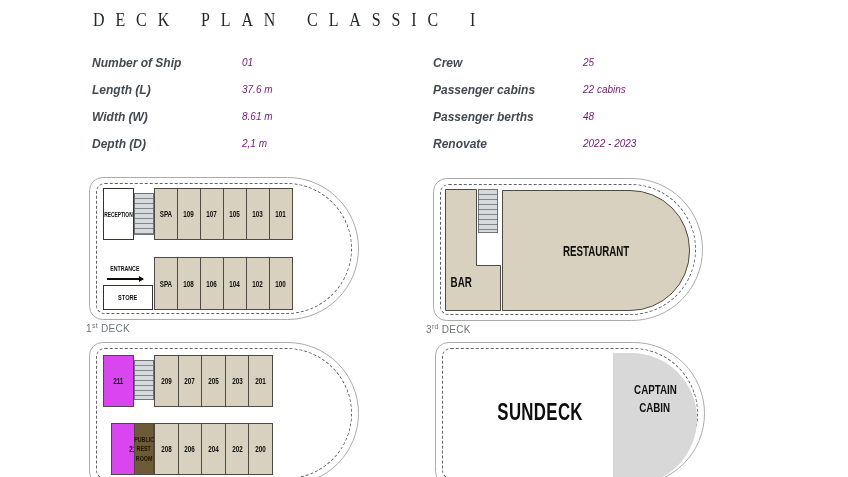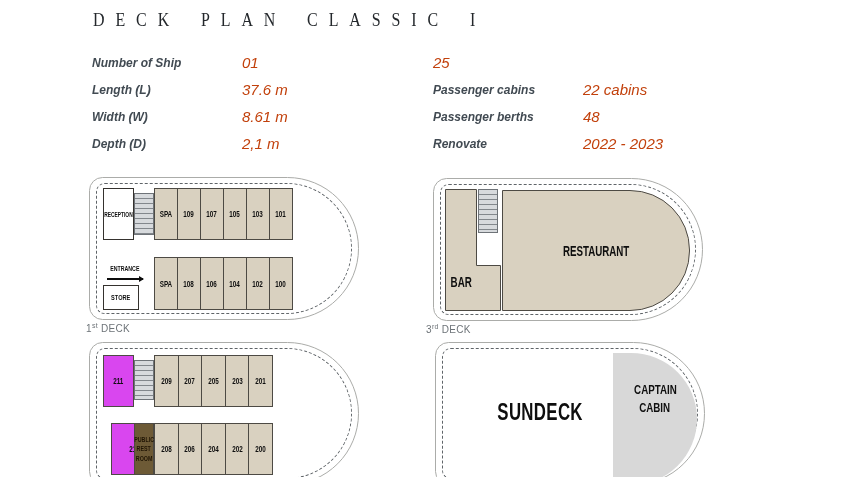--- a/index.html
+++ b/index.html
@@ -9,21 +9,21 @@
 
   
   .title { position:absolute; left:93px; top:9px; font-family:"Liberation Serif", serif;
            font-size:19px; font-weight:500; color:#24282c; letter-spacing:13px; word-spacing:7px;
            transform:scaleX(0.84); transform-origin:left top; white-space:nowrap; }
 
   
   .spec-col { position:absolute; top:49px; width:330px;font-style:italic; }
   .spec-row { display:flex; height:27px; align-items:center; }
   .spec-label { width:150px; font-size:12px; font-weight:bold; color:#414a52; }
-  .spec-value { font-size:15px; color:#c2410c; }
+  .spec-value { font-size:10px; color:#701a75; }
 
   
   .deck { position:absolute; width:280px; height:165px; }
   .hull { position:absolute; left:0; top:0; width:270px; height:143px;
           border:1px solid #abaca9; border-radius:14px 74px 74px 14px; }
   .hull-inner { position:absolute; left:6px; top:5px; right:6px; bottom:5px;
                 border:1px dashed #5f6468; border-radius:9px 67px 67px 9px; }
 
   .deck-label { position:absolute; font-size:10px; color:#6d7378; letter-spacing:0.3px; }
   .deck-label sup { font-size:7px; }
@@ -87,20 +87,21 @@
       <div class="spec-value">8.61 m</div>
     </div>
     <div class="spec-row">
       <div class="spec-label">Depth (D)</div>
       <div class="spec-value">2,1 m</div>
     </div>
   </div>
 
   <div class="spec-col" style="left:433px;">
     <div class="spec-row">
+      <div class="spec-label">Crew</div>
       <div class="spec-value">25</div>
     </div>
     <div class="spec-row">
       <div class="spec-label">Passenger cabins</div>
       <div class="spec-value">22 cabins</div>
     </div>
     <div class="spec-row">
       <div class="spec-label">Passenger berths</div>
       <div class="spec-value">48</div>
     </div>
@@ -135,21 +136,21 @@
           <span class="cond">103</span>
         </div>
       <div class="cell">
           <span class="cond">101</span>
         </div>
     </div>
     <div class="entrance" style="left:13px; top:80px;">
       <div><span class="cond">ENTRANCE</span></div>
       <div class="arrow-line"></div>
     </div>
-    <div class="box white-room" style="left:14px; top:108px; width:36px; height:25px;">
+    <div class="box white-room" style="left:14px; top:108px; width:50px; height:25px;">
       <span class="cond" style="font-size:8px;">STORE</span>
     </div>
     <div class="row" style="left:65px; top:80px; width:139px; height:53px;">
       <div class="cell">
           <span class="cond">SPA</span>
         </div>
       <div class="cell">
           <span class="cond">108</span>
         </div>
       <div class="cell">

